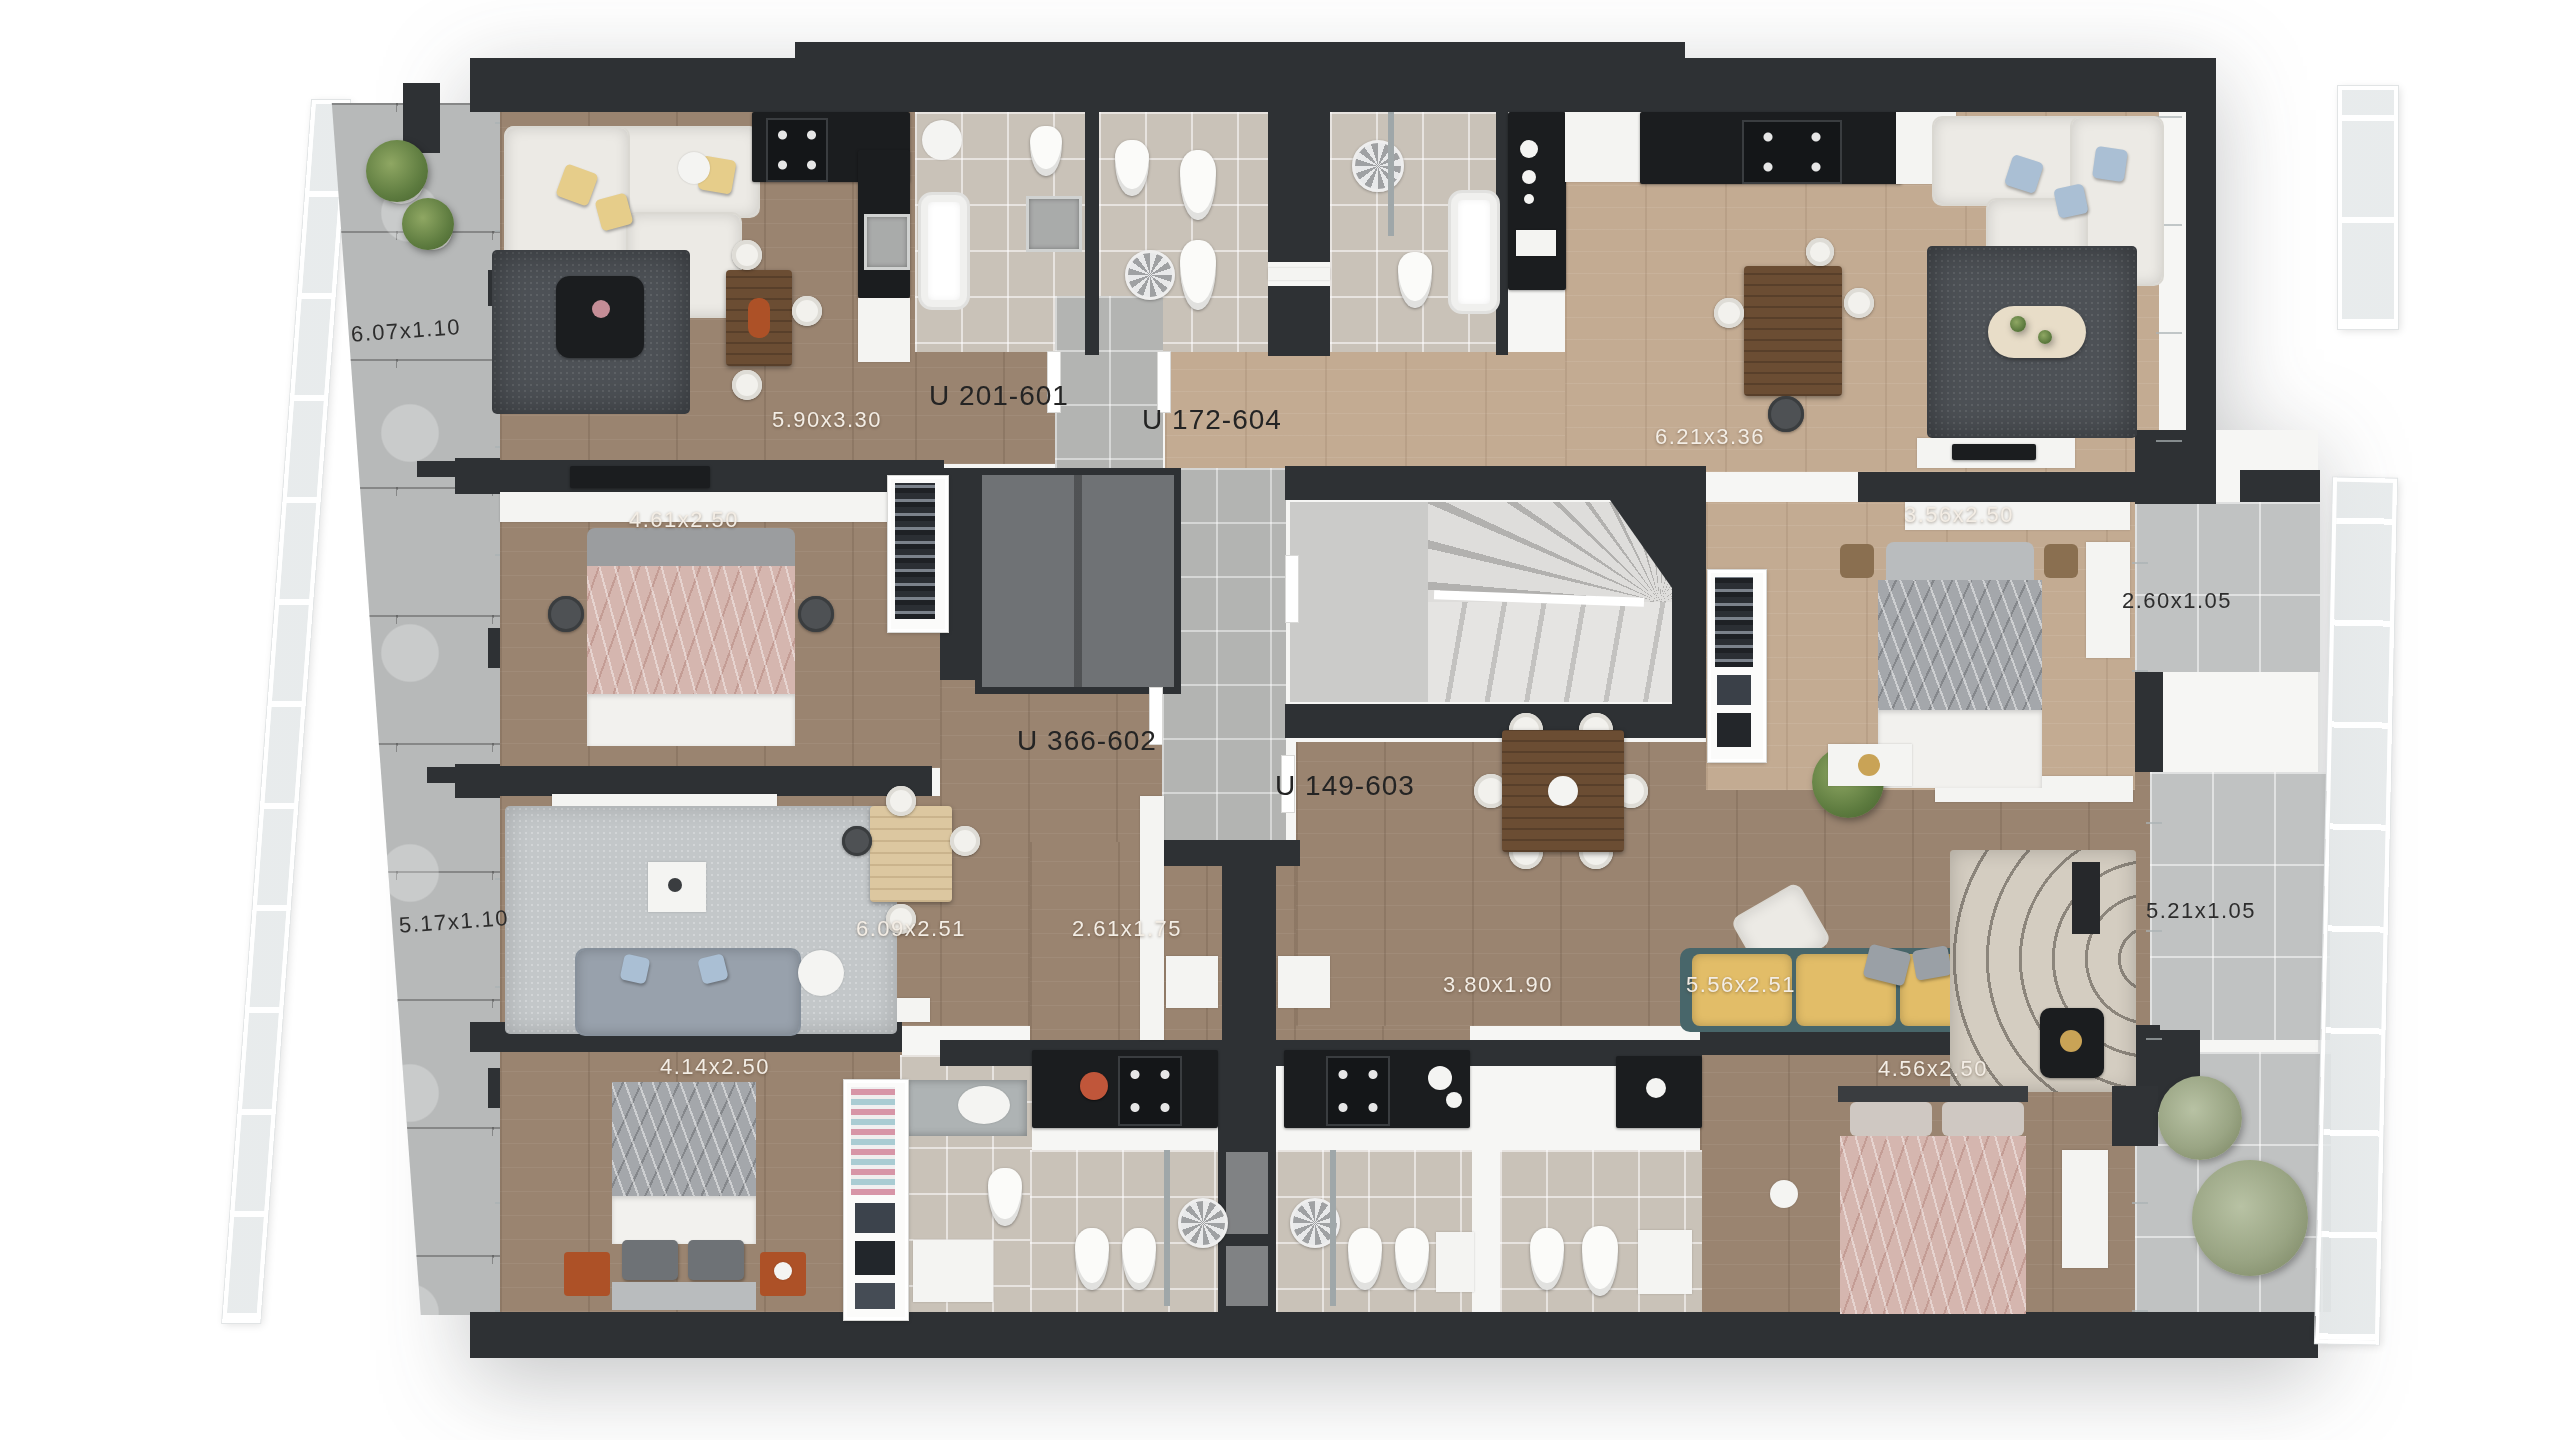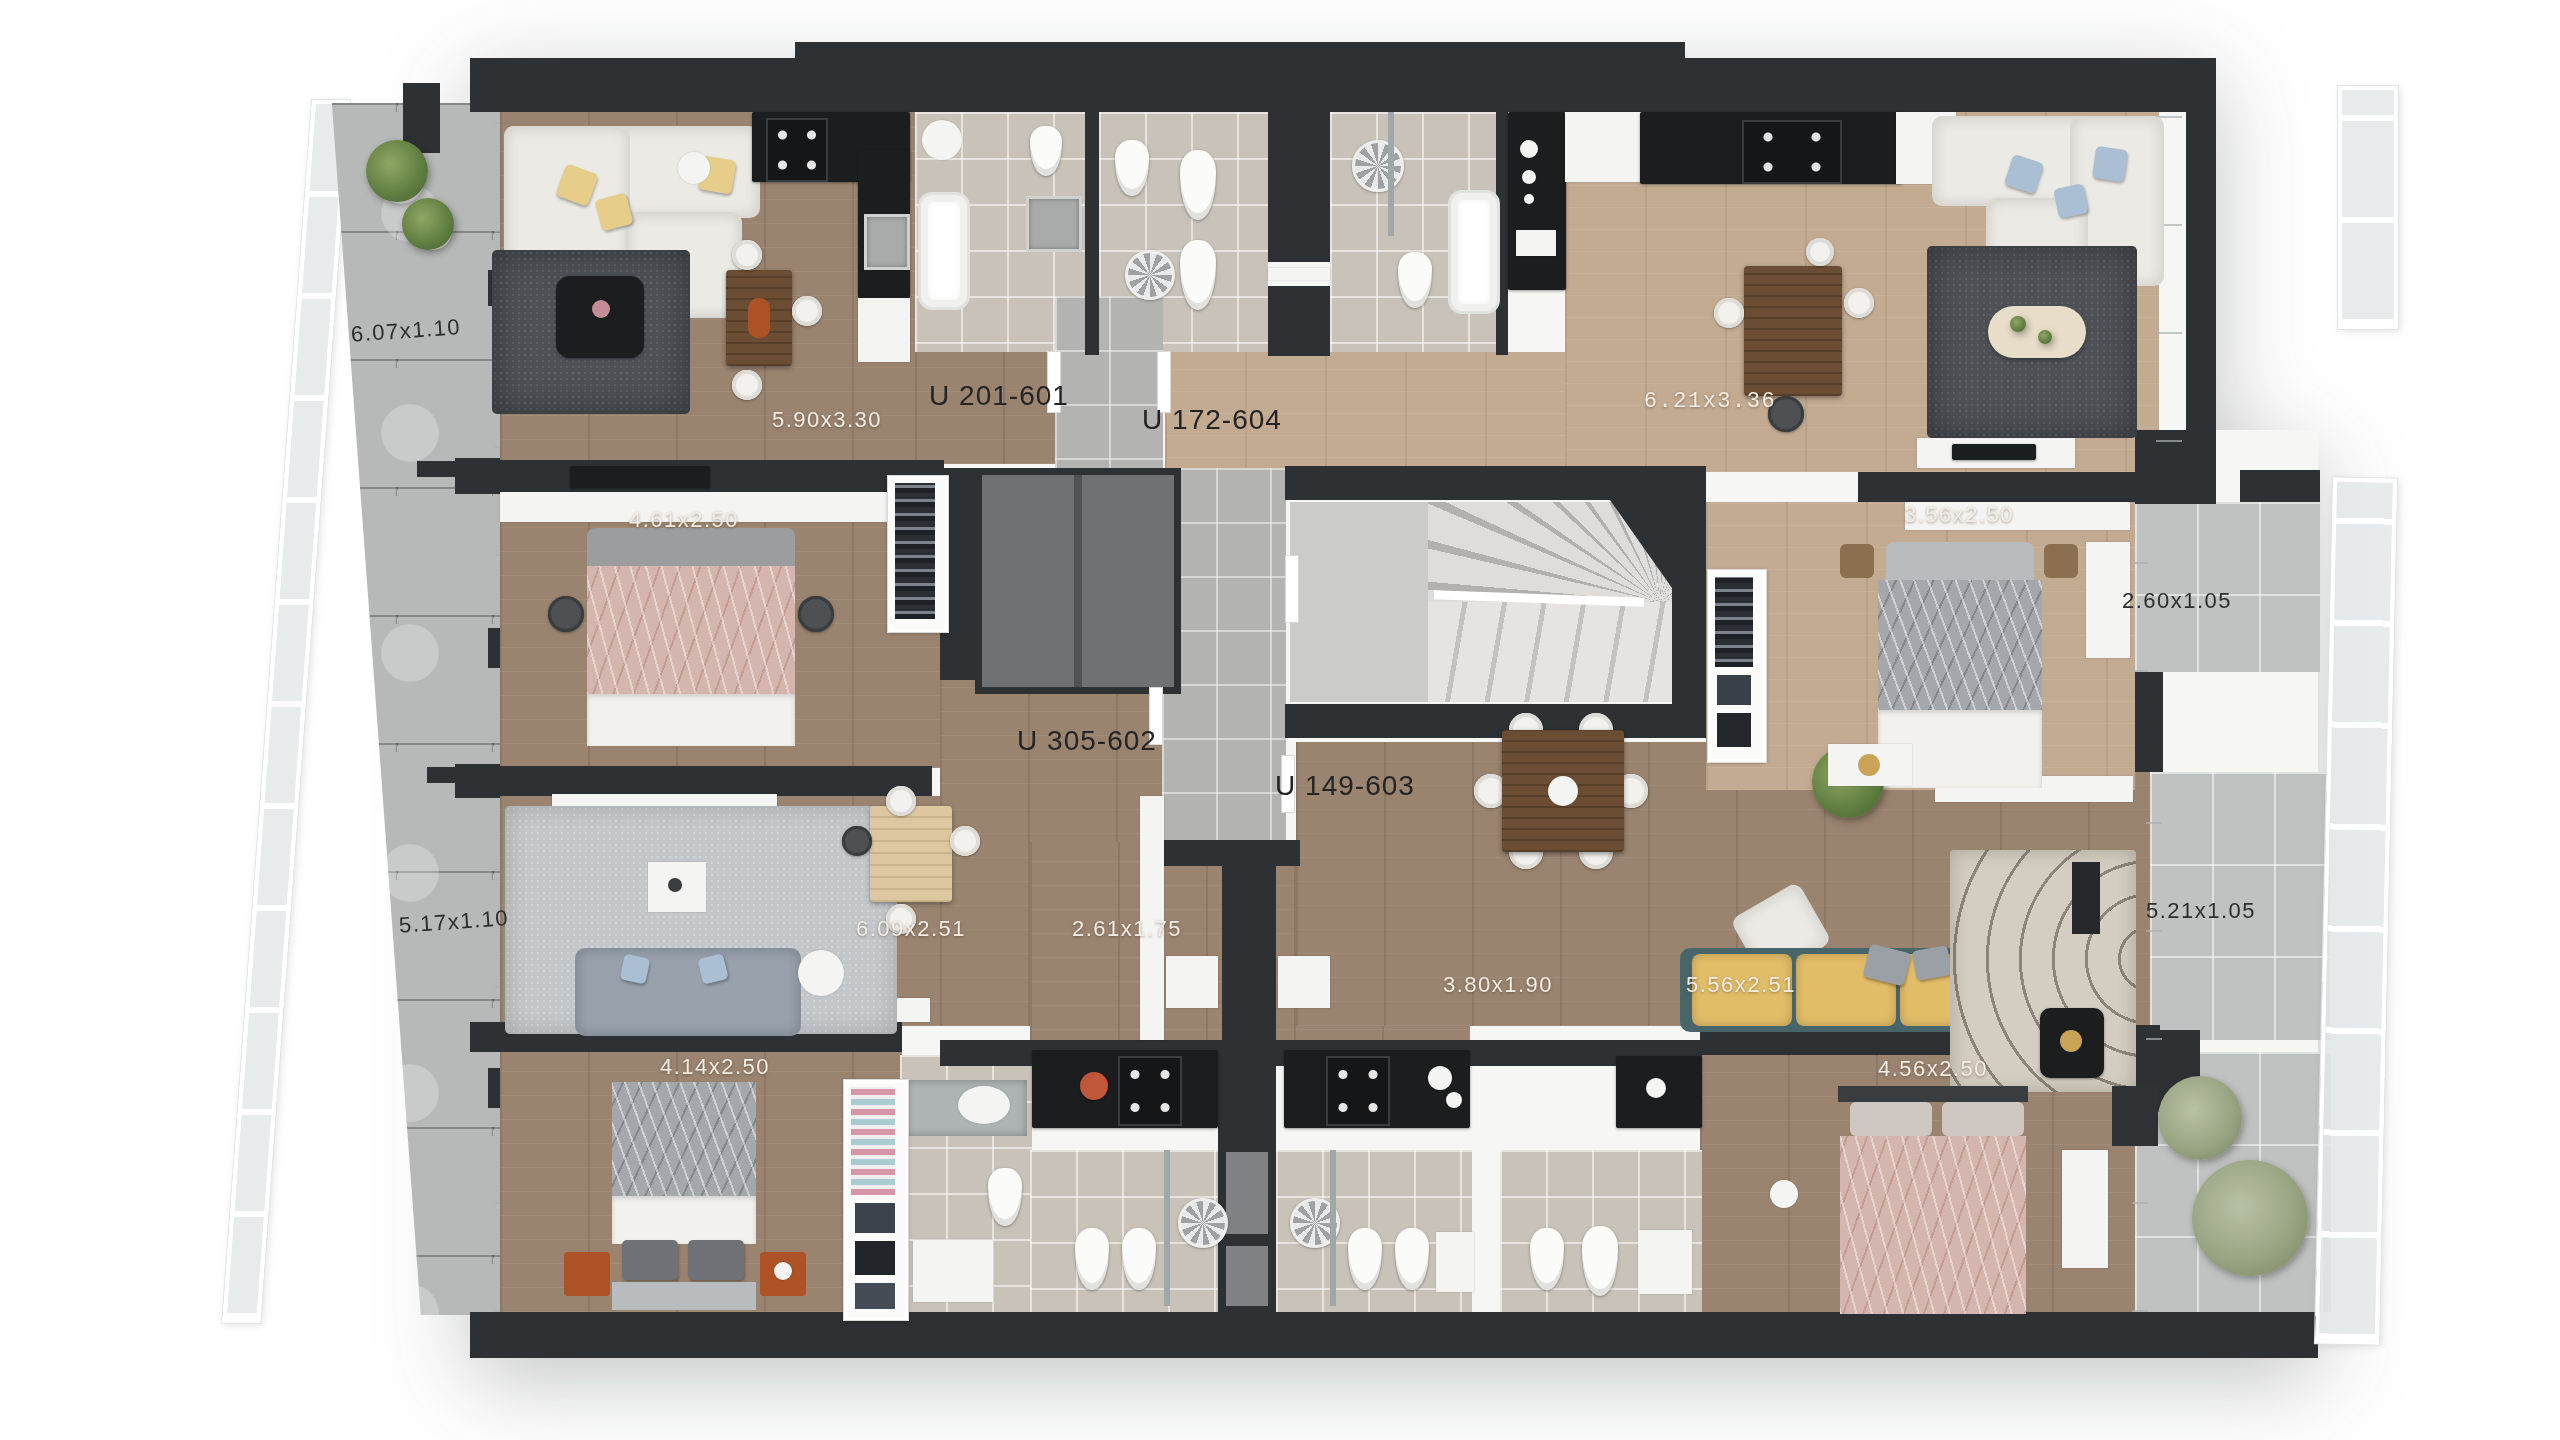--- a/index.html
+++ b/index.html
@@ -379,25 +379,25 @@
 
   <div class="e pot circle" style="left:2182px;top:1102px;width:48px;height:48px;"></div>
   <div class="e plantO circle" style="left:2158px;top:1076px;width:84px;height:84px;"></div>
   <div class="e pot circle" style="left:2216px;top:1186px;width:60px;height:60px;"></div>
   <div class="e plantO circle" style="left:2192px;top:1160px;width:116px;height:116px;"></div>
 
   <div class="lbl lblD rot" style="left:406px;top:331px;">6.07x1.10</div>
   <div class="lbl lblW" style="left:827px;top:420px;">5.90x3.30</div>
   <div class="lbl lblU" style="left:999px;top:396px;">U 201-601</div>
   <div class="lbl lblU" style="left:1212px;top:420px;">U 172-604</div>
-  <div class="lbl lblW" style="left:1710px;top:401px;font-family:Liberation Mono, monospace;">6.21x3.36</div>
+  <div class="lbl lblW" style="left:1710px;top:437px;">6.21x3.36</div>
   <div class="lbl lblW" style="left:684px;top:520px;">4.61x2.50</div>
   <div class="lbl lblW" style="left:1959px;top:515px;">3.56x2.50</div>
   <div class="lbl lblD" style="left:2177px;top:601px;">2.60x1.05</div>
-  <div class="lbl lblU" style="left:1087px;top:741px;">U 305-602</div>
+  <div class="lbl lblU" style="left:1087px;top:741px;">U 366-602</div>
   <div class="lbl lblU" style="left:1345px;top:786px;">U 149-603</div>
   <div class="lbl lblD rot" style="left:454px;top:922px;">5.17x1.10</div>
   <div class="lbl lblW" style="left:911px;top:929px;">6.09x2.51</div>
   <div class="lbl lblW" style="left:1127px;top:929px;">2.61x1.75</div>
   <div class="lbl lblW" style="left:1498px;top:985px;">3.80x1.90</div>
   <div class="lbl lblW" style="left:1741px;top:985px;">5.56x2.51</div>
   <div class="lbl lblD" style="left:2201px;top:911px;">5.21x1.05</div>
   <div class="lbl lblW" style="left:715px;top:1067px;">4.14x2.50</div>
   <div class="lbl lblW" style="left:1933px;top:1069px;">4.56x2.50</div>
 

